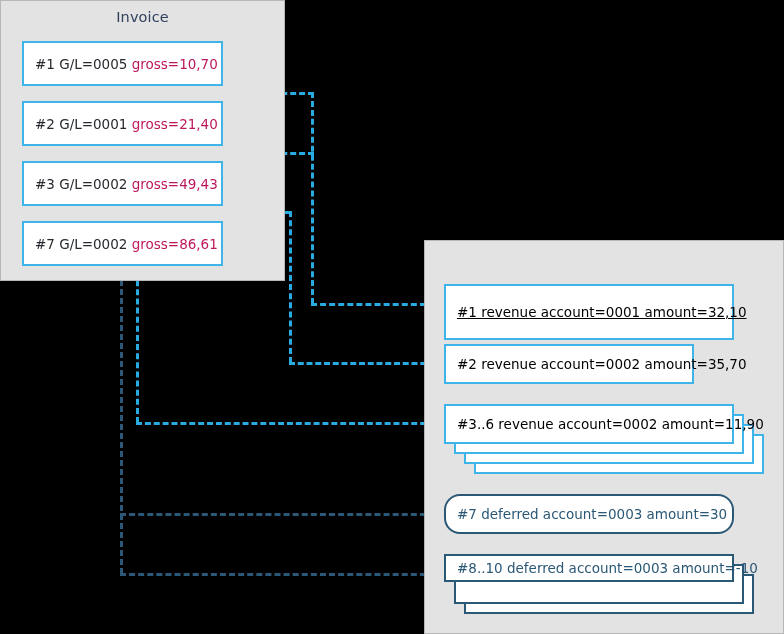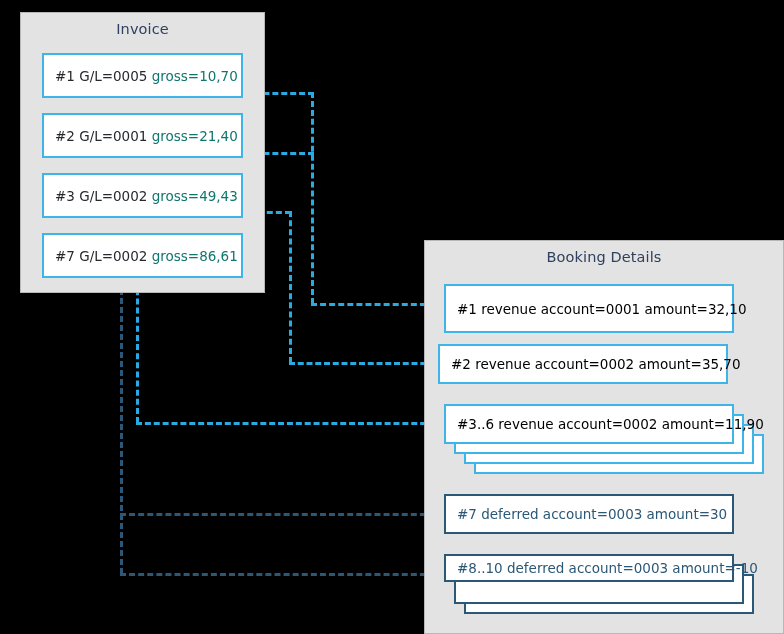--- a/index.html
+++ b/index.html
@@ -2,36 +2,36 @@
 <html><head>
 <meta charset="utf-8">
 <style>
   html,body{margin:0;padding:0;background:#000;}
   body{width:784px;height:634px;position:relative;overflow:hidden;
        font-family:"DejaVu Sans","Liberation Sans",sans-serif;}
   #canvas{position:absolute;left:0;top:0;width:784px;height:634px;background:#000;}
 
   
   .panel{position:absolute;background:#e3e3e3;border:1px solid #b7b7b7;box-sizing:border-box;}
-  #invoice-panel{left:0;top:12px;width:245px;height:281px;margin-left:20px;}
+  #invoice-panel{left:0;top:0;width:285px;height:281px;}
   #booking-panel{left:424px;top:240px;width:360px;height:394px;}
 
   .panel-title{position:absolute;left:0;width:100%;text-align:center;
                color:#30405f;font-size:14.5px;letter-spacing:.1px;}
   #invoice-panel .panel-title{top:8px;}
   #booking-panel .panel-title{top:8px;}
 
   
   .node{position:absolute;background:#fff;box-sizing:border-box;
         display:flex;align-items:center;}
   .node .txt{padding-left:11px;font-size:13.5px;white-space:nowrap;}
   .node.blue{border:2px solid #3fb4e8;}
   .node.navy{border:2px solid #2b5876;}
   .txt .k{color:#262a2e;}
-  .txt .v-blue{color:#0f766e;}
+  .txt .v-blue{color:#be185d;}
   .txt-navy{color:#2b5876;}
 
   
   .stack{position:absolute;background:#fff;box-sizing:border-box;}
   .stack.blue{border:2px solid #3fb4e8;}
   .stack.navy{border:2px solid #2b5876;}
 
   
   .h{position:absolute;height:0;border-top:3px dashed #29abe2;}
   .v{position:absolute;width:0;border-left:3px dashed #29abe2;}
@@ -87,38 +87,37 @@
     <div class="node blue" style="left:21px;top:160px;width:201px;height:45px;">
       <span class="txt"><span class="k">#3 G/L=0002 </span><span class="v-blue">gross=49,43</span></span>
     </div>
 
     <div class="node blue" style="left:21px;top:220px;width:201px;height:45px;">
       <span class="txt"><span class="k">#7 G/L=0002 </span><span class="v-blue">gross=86,61</span></span>
     </div>
   </div>
 
   <div class="panel" id="booking-panel">
-    <div class="panel-title">Booking Details</div>
 
-    <div class="node blue" style="left:19px;top:43px;width:290px;height:49px;">
+    <div class="node blue" style="left:19px;top:43px;width:290px;height:56px;text-decoration:underline;">
       <span class="txt k">#1 revenue account=0001 amount=32,10</span>
     </div>
 
-    <div class="node blue" style="left:13px;top:103px;width:290px;height:40px;">
+    <div class="node blue" style="left:19px;top:103px;width:250px;height:40px;">
       <span class="txt k">#2 revenue account=0002 amount=35,70</span>
     </div>
 
     <div class="stack blue" style="left:49px;top:193px;width:290px;height:40px;"></div>
     <div class="stack blue" style="left:39px;top:183px;width:290px;height:40px;"></div>
     <div class="stack blue" style="left:29px;top:173px;width:290px;height:40px;"></div>
     <div class="node blue" style="left:19px;top:163px;width:290px;height:40px;">
       <span class="txt k">#3..6 revenue account=0002 amount=11,90</span>
     </div>
 
-    <div class="node navy" style="left:19px;top:253px;width:290px;height:40px;">
+    <div class="node navy" style="left:19px;top:253px;width:290px;height:40px;border-radius:16px;">
       <span class="txt txt-navy">#7 deferred account=0003 amount=30</span>
     </div>
 
     <div class="stack navy" style="left:39px;top:333px;width:290px;height:40px;"></div>
     <div class="stack navy" style="left:29px;top:323px;width:290px;height:40px;"></div>
     <div class="node navy" style="left:19px;top:313px;width:290px;height:28px;">
       <span class="txt txt-navy">#8..10 deferred account=0003 amount=-10</span>
     </div>
   </div>
 

